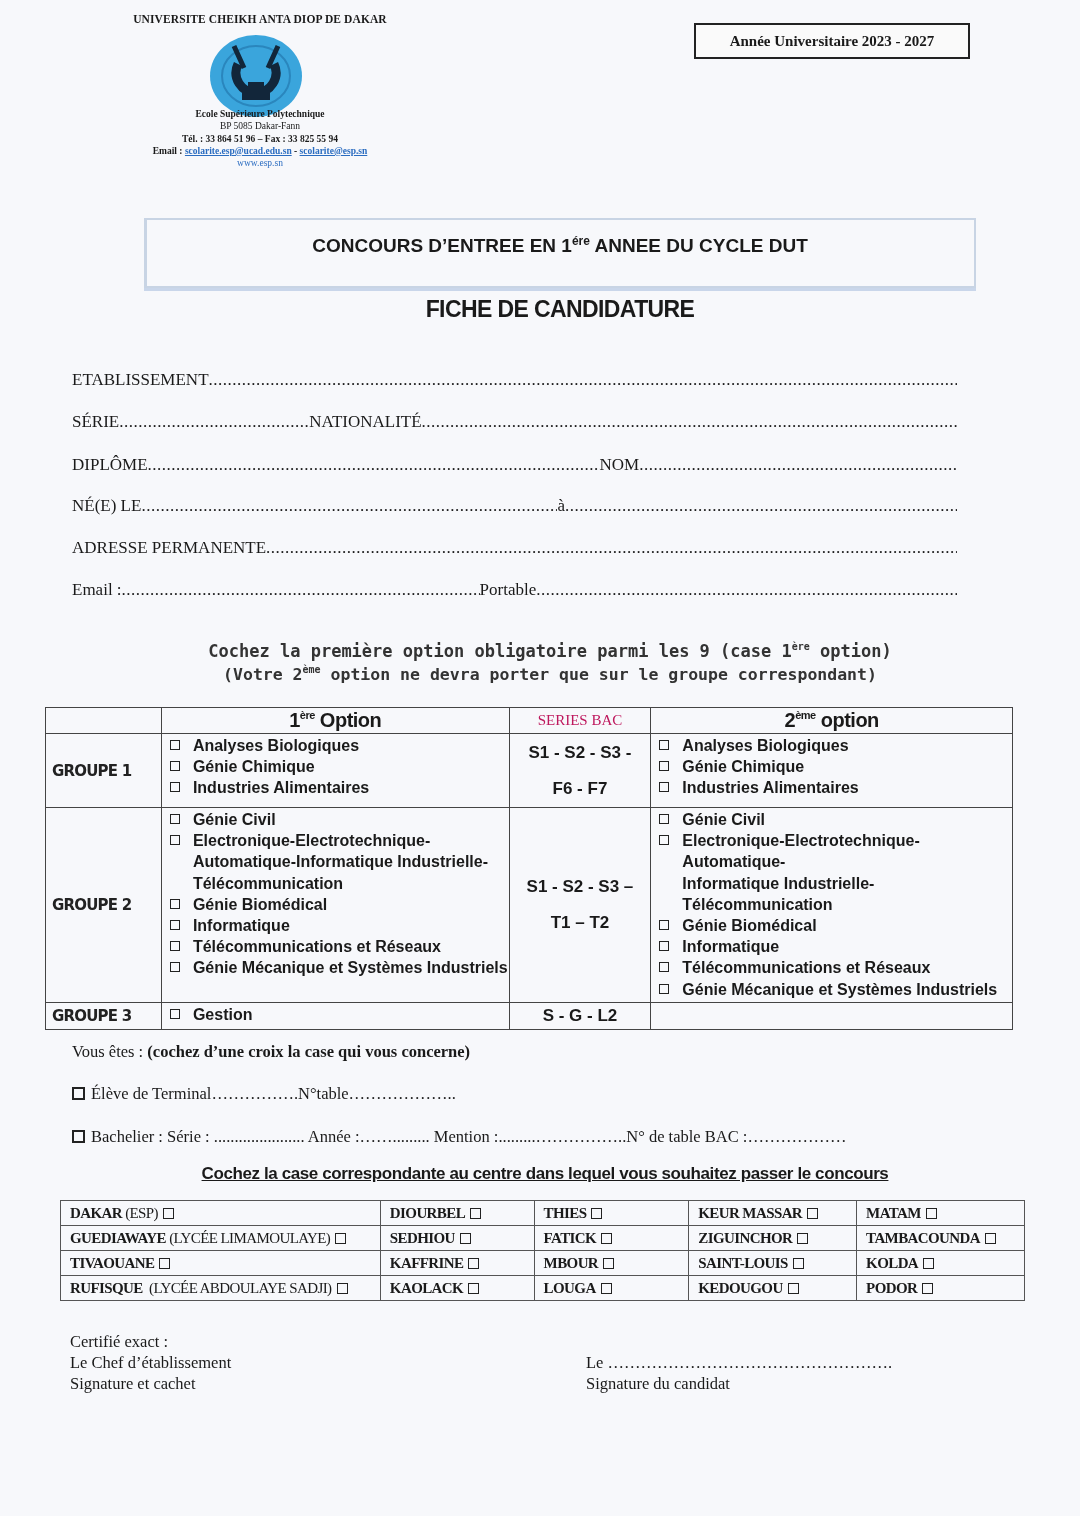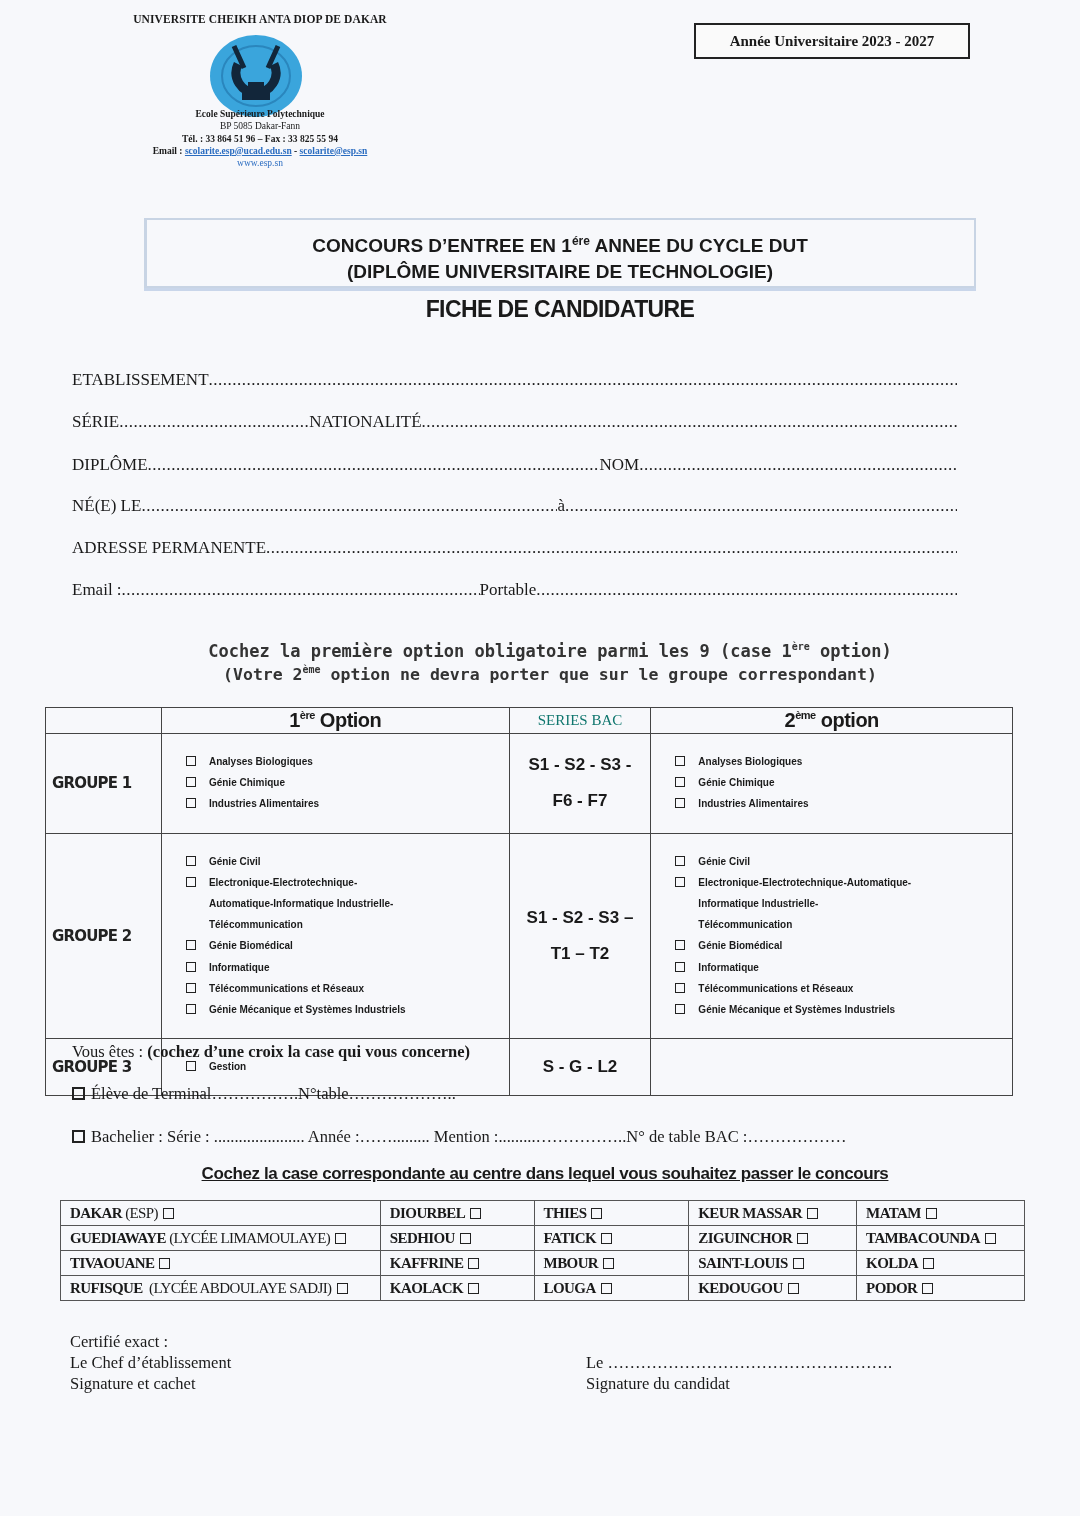--- a/index.html
+++ b/index.html
@@ -32,23 +32,23 @@
   .dots::after { content: "................................................................................................................................................................................................................................................................................................................"; }
   
   .instr { left: 100px; width: 900px; text-align: center; font-family: "DejaVu Sans Mono", monospace; font-weight: bold; color: #333; }
   .instr sup { font-size: 10px; }
   
   table.opts { position: absolute; left: 45px; top: 707px; width: 968px; border-collapse: collapse; font-family: "Liberation Sans", sans-serif; }
   table.opts td, table.opts th { border: 1.5px solid #444; vertical-align: middle; padding: 0; }
   table.opts th { height: 25px; }
   .th-opt { font-size: 20px; font-weight: 900; letter-spacing: -0.5px; }
   .th-opt sup { font-size: 11px; }
-  .th-series { font-family: "Liberation Serif", serif; font-size: 15px; font-weight: normal; color: #0f766e; }
+  .th-series { font-family: "Liberation Serif", serif; font-size: 15px; font-weight: normal; color: #be185d; }
   .grp { font-family: "DejaVu Sans", sans-serif; font-weight: 900; font-size: 15px; letter-spacing: -0.8px; padding-left: 6px !important; color: #222; }
-  .optlist { list-style: none; margin: 16px; padding: 1px 0 2px 8px; font-size: 10px; font-weight: bold; line-height: 21.2px; }
+  .optlist { list-style: none; margin: 0; padding: 1px 0 2px 8px; font-size: 16px; font-weight: bold; line-height: 21.2px; }
   .optlist li { display: flex; }
   .optlist .box { flex: 0 0 auto; width: 10px; height: 10px; border: 1.4px solid #222; margin: 5px 13px 0 0; box-sizing: border-box; }
   .optlist .txt { flex: 1 1 auto; }
   .series { text-align: center; font-weight: bold; font-size: 17px; line-height: 36px; }
   
   .plain { left: 72px; font-size: 16.5px; white-space: nowrap; }
   .sbox { display: inline-block; width: 13px; height: 13px; border: 2px solid #222; box-sizing: border-box; vertical-align: -1px; margin-right: 6px; }
   .ul-title { left: 60px; width: 970px; top: 1164px; text-align: center; font-family: "Liberation Sans", sans-serif; font-weight: bold; font-size: 17px; text-decoration: underline; letter-spacing: -0.4px; }
   
   table.centres { position: absolute; left: 60px; top: 1200px; width: 965px; border-collapse: collapse; font-family: Liberation Serif, serif; }
@@ -75,21 +75,20 @@
   <div>BP 5085 Dakar-Fann</div>
   <div class="b">Tél. : 33 864 51 96 – Fax : 33 825 55 94</div>
   <div><span class="b">Email : </span><span class="link">scolarite.esp@ucad.edu.sn</span><span class="b"> - </span><span class="link">scolarite@esp.sn</span></div>
   <div class="www">www.esp.sn</div>
 </div>
 <div class="abs year-box">Année Universitaire 2023 - 2027</div>
 
 <div class="abs band"></div>
 <div class="abs t1">
   <div><span>CONCOURS D’ENTREE EN 1</span><sup>ére</sup><span> ANNEE DU CYCLE DUT</span></div>
-  <div>(DIPLÔME UNIVERSITAIRE DE TECHNOLOGIE)</div>
 </div>
 <div class="abs t2">
   <div>FICHE DE CANDIDATURE</div>
 </div>
 
 <div class="abs field-row" style="top:370px">
   <span class="lbl">ETABLISSEMENT</span>
     <span class="dots"></span>
 </div>
 <div class="abs field-row" style="top:412px">

